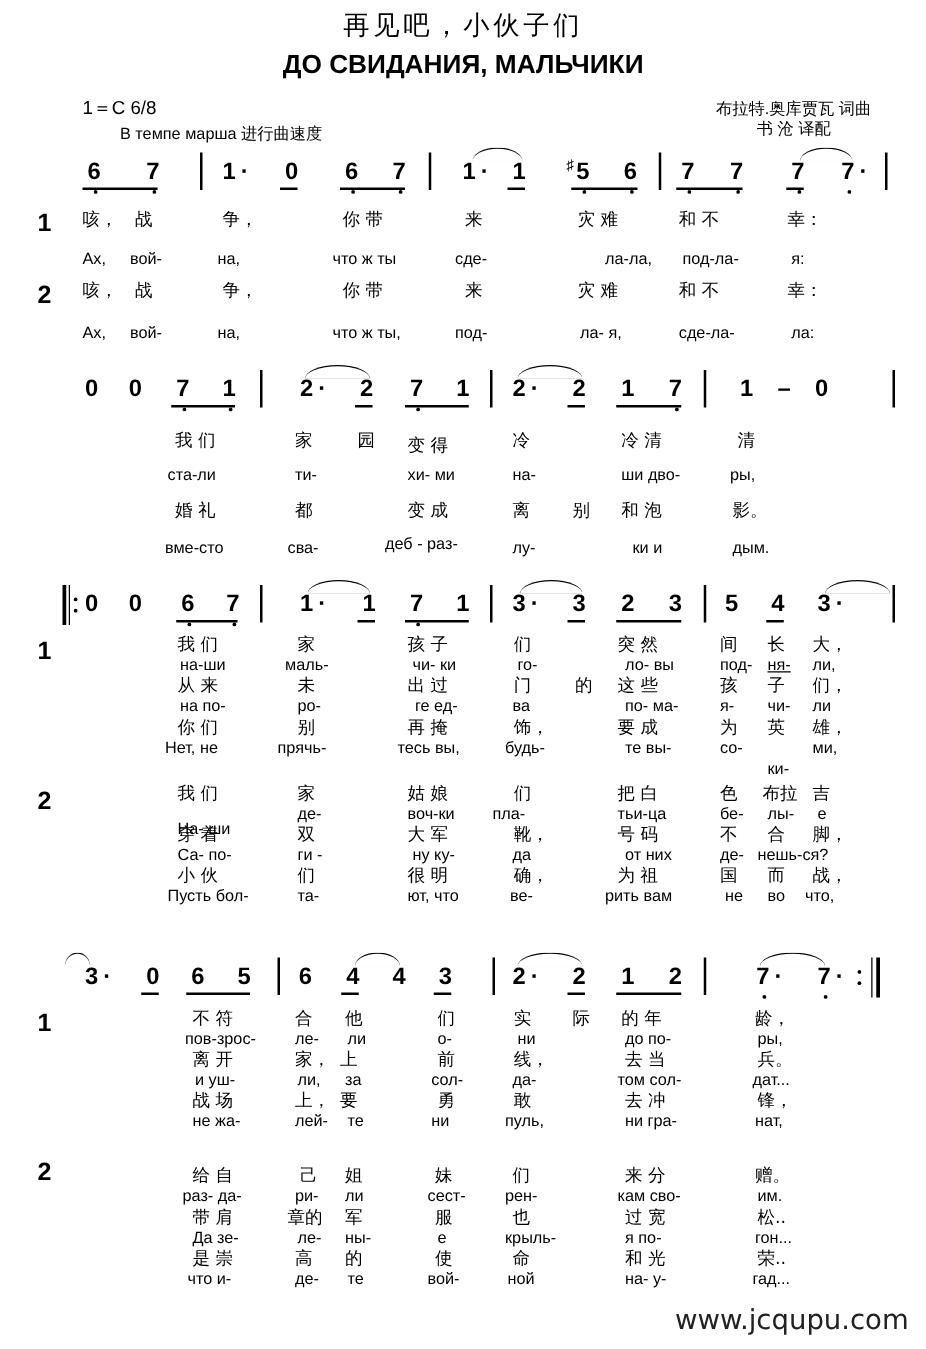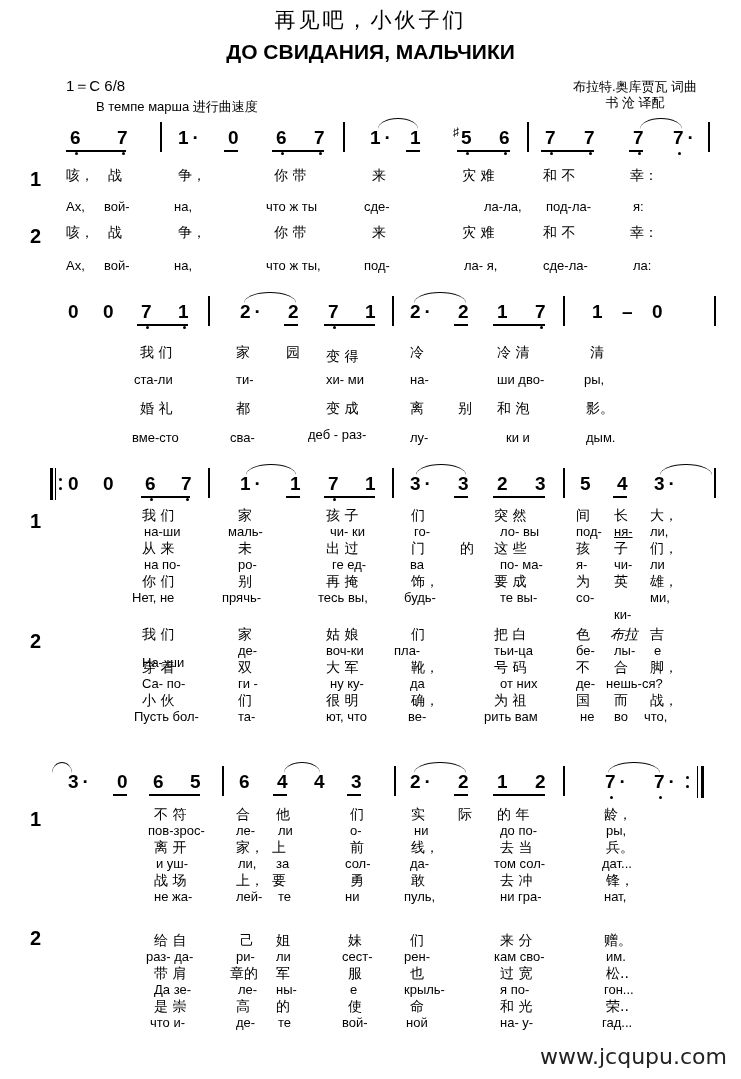--- a/index.html
+++ b/index.html
@@ -232,21 +232,21 @@
     <div class="abs lyric ru" style="left: 500px; top: 590px;">те  вы-</div>
     <div class="abs lyric ru" style="left: 576px; top: 590px;">со-</div>
     <div class="abs lyric ru" style="left: 614px; top: 568px; margin-top: 39px;">ки-</div>
     <div class="abs lyric ru" style="left: 650px; top: 590px;">ми,</div>
     <div class="abs lyric" style="left: 142px; top: 626px;">我 们</div>
     <div class="abs lyric" style="left: 238px; top: 626px;">家</div>
     <div class="abs lyric" style="left: 326px; top: 626px;">姑 娘</div>
     <div class="abs lyric" style="left: 411px; top: 626px;">们</div>
     <div class="abs lyric" style="left: 494px; top: 626px;">把  白</div>
     <div class="abs lyric" style="left: 576px; top: 626px;">色</div>
-    <div class="abs lyric" style="left: 610px; top: 626px; font-style: italic;">布拉</div>
+    <div class="abs lyric" style="left: 610px; top: 626px;">布拉</div>
     <div class="abs lyric" style="left: 650px; top: 626px;">吉</div>
     <div class="abs lyric ru" style="left: 142px; top: 643px; margin-top: 12px;">На- ши</div>
     <div class="abs lyric ru" style="left: 238px; top: 643px;">де-</div>
     <div class="abs lyric ru" style="left: 326px; top: 643px;">воч-ки</div>
     <div class="abs lyric ru" style="left: 394px; top: 643px;">пла-</div>
     <div class="abs lyric ru" style="left: 494px; top: 643px;">тьи-ца</div>
     <div class="abs lyric ru" style="left: 576px; top: 643px;">бе-</div>
     <div class="abs lyric ru" style="left: 614px; top: 643px;">лы-</div>
     <div class="abs lyric ru" style="left: 654px; top: 643px;">е</div>
     <div class="abs lyric" style="left: 142px; top: 659px;">穿 着</div>

